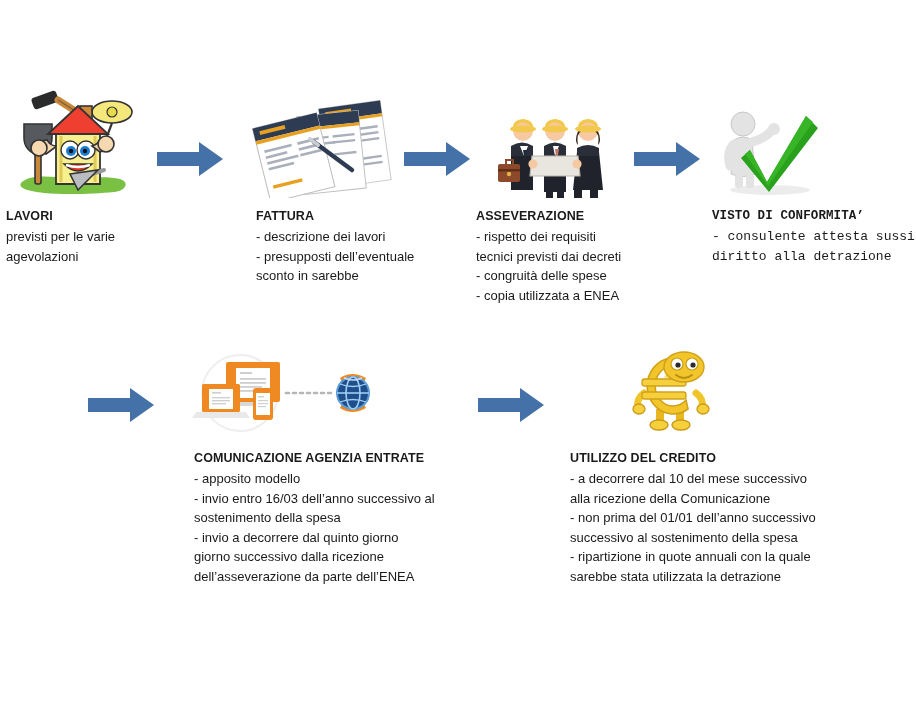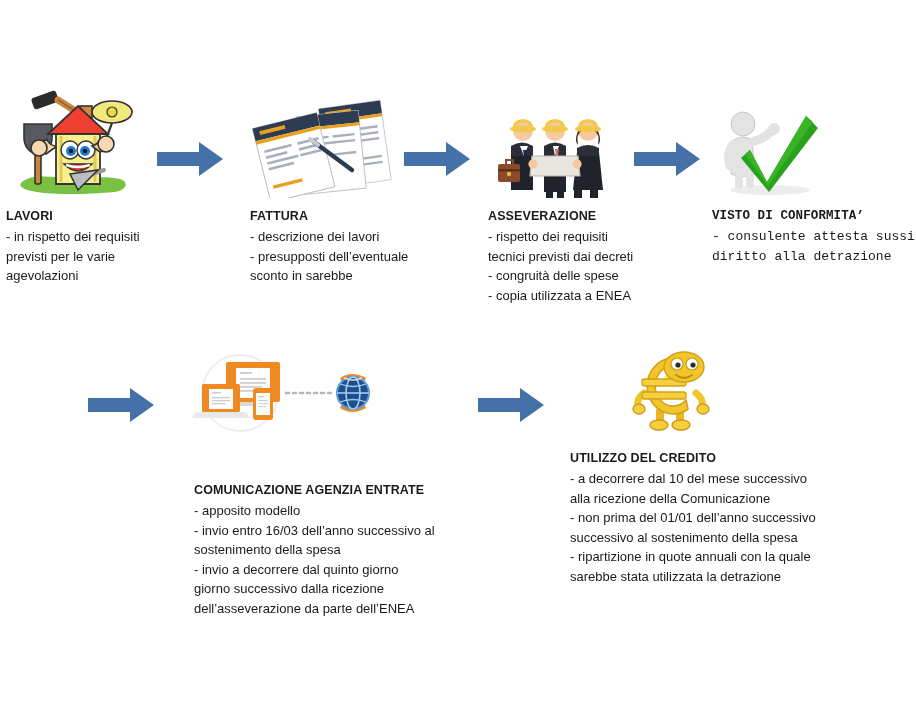--- a/index.html
+++ b/index.html
@@ -40,25 +40,25 @@
   }
   .block-lines {
     font-size: 13px;
     line-height: 19.5px;
   }
   .block-lines div {
     white-space: nowrap;
   }
   
   #txt-lavori      { left: 6px;   top: 208px; width: 225px; }
-  #txt-fattura     { left: 250px; top: 208px; width: 228px; }
-  #txt-asseveraz   { left: 488px; top: 208px; width: 230px; }
+  #txt-fattura     { left: 256px; top: 208px; width: 228px; }
+  #txt-asseveraz   { left: 476px; top: 208px; width: 230px; }
   #txt-visto       { left: 712px; top: 208px; width: 205px; font-family: Liberation Mono, monospace; }
   
-  #txt-comunicaz   { left: 194px; top: 450px; width: 370px; margin-top: 32px; }
+  #txt-comunicaz   { left: 194px; top: 450px; width: 370px; }
   #txt-utilizzo    { left: 570px; top: 450px; width: 350px; }
 
   
   #art-house   { left: 8px;   top: 78px;  width: 138px; height: 120px; }
   #art-invoice { left: 248px; top: 98px;  width: 148px; height: 100px; }
   #art-team    { left: 490px; top: 98px;  width: 130px; height: 100px; }
   #art-check   { left: 710px; top: 98px;  width: 115px; height: 100px; }
   #art-comms   { left: 190px; top: 352px; width: 195px; height: 82px; }
   #art-euro    { left: 628px; top: 347px; width: 86px;  height: 88px; }
 
@@ -350,21 +350,20 @@
   </div>
   <div class="arrow" id="arrow-5">
     <svg viewBox="0 0 66 34" width="66" height="34">
         <path d="M0 10 H42 V0 L66 17 L42 34 V24 H0 Z" fill="#4472A8"></path>
       </svg>
   </div>
 
   <div class="node" id="txt-lavori">
     <div class="block-title">LAVORI</div>
     <div class="block-lines">
-      <div>- in rispetto dei requisiti</div>
       <div>previsti per le varie</div>
       <div>agevolazioni</div>
     </div>
   </div>
 
   <div class="node" id="txt-fattura">
     <div class="block-title">FATTURA</div>
     <div class="block-lines">
       <div>- descrizione dei lavori</div>
       <div>- presupposti dell’eventuale</div>

